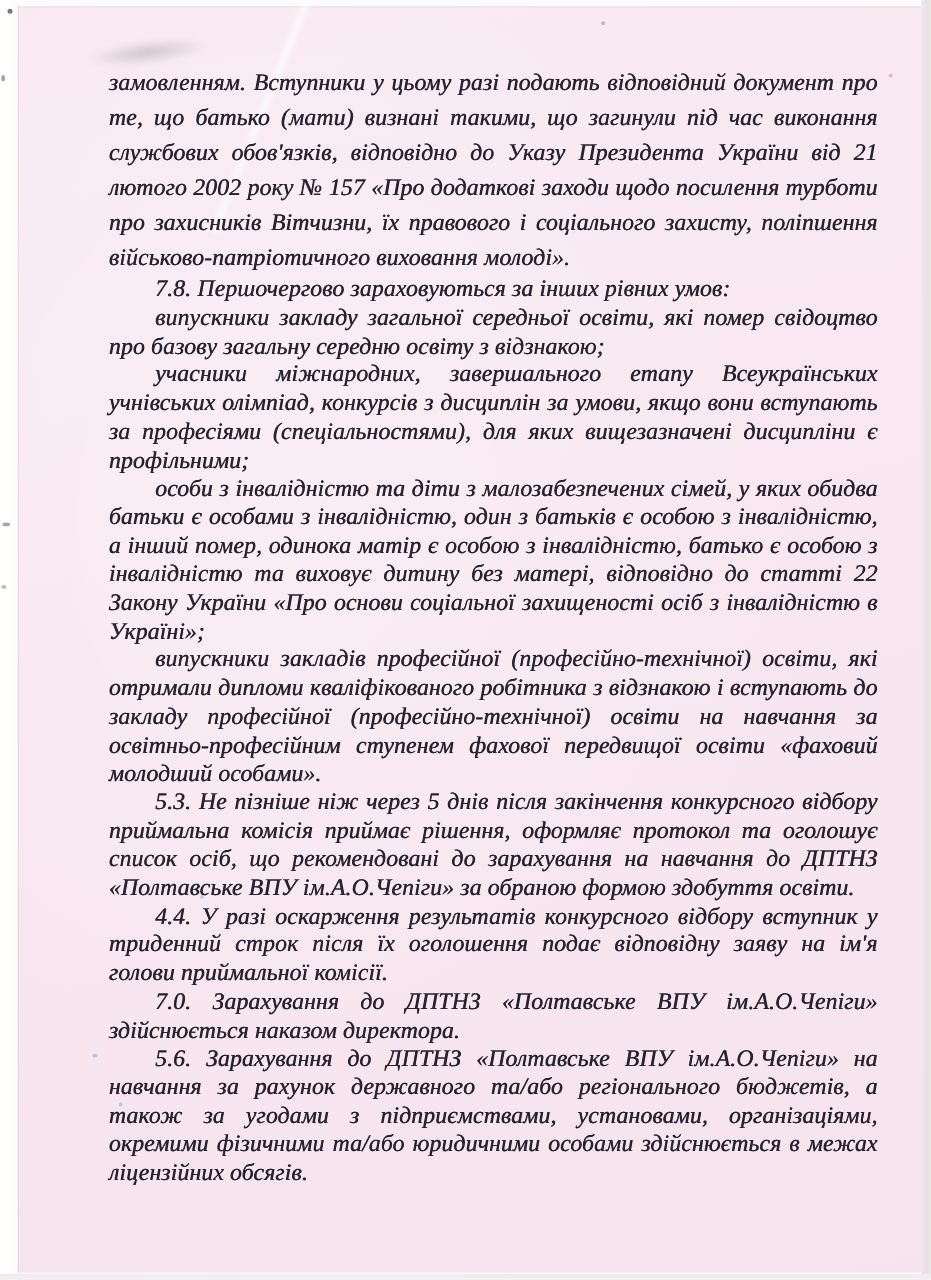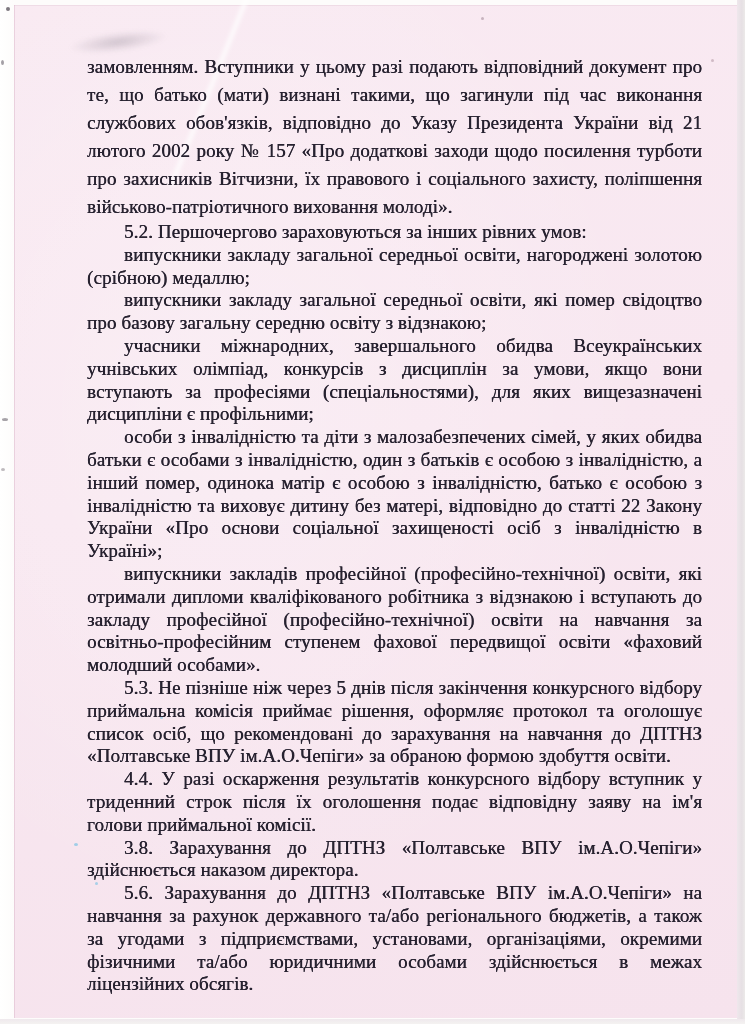--- a/index.html
+++ b/index.html
@@ -9,20 +9,21 @@
     height: 1024px;
     overflow: hidden;
     background: #fbfaf9;
     font-family: "Liberation Serif", "DejaVu Serif", serif;
   }
   .scan-frame {
     position: relative;
     width: 745px;
     height: 1024px;
     background: linear-gradient(90deg, #ffffff 0px, #fdfcfb 14px);
+    font-style: italic;
   }
   
   .sheet {
     position: absolute;
     left: 14px;
     top: 5px;
     width: 723px;
     height: 1013px;
     background:
       radial-gradient(ellipse at 30% 40%, rgba(255,255,255,0.25), rgba(255,255,255,0) 60%),
@@ -111,27 +112,26 @@
   <div class="speck s3"></div>
   <div class="speck s4"></div>
   <div class="speck s5"></div>
   <div class="speck s6"></div>
   <div class="speck c1"></div>
   <div class="speck c2"></div>
   <div class="speck c3"></div>
 
   <div class="text-col" id="text-col">
       <p class="lead">замовленням. Вступники у цьому разі подають відповідний документ про те, що батько (мати) визнані такими, що загинули під час виконання службових обов'язків, відповідно до Указу Президента України від 21 лютого 2002 року № 157 «Про додаткові заходи щодо посилення турботи про захисників Вітчизни, їх правового і соціального захисту, поліпшення військово-патріотичного виховання молоді».</p>
-      <p class=" indent">5.2. Першочергово зараховуються за інших рівних умов:</p>
-      <p class=" indent">випускники закладу загальної середньої освіти, нагороджені золотою (срібною) медаллю;</p>
+      <p class=" indent">7.8. Першочергово зараховуються за інших рівних умов:</p>
       <p class=" indent">випускники закладу загальної середньої освіти, які помер свідоцтво про базову загальну середню освіту з відзнакою;</p>
-      <p class=" indent">учасники міжнародних, завершального обидва Всеукраїнських учнівських олімпіад, конкурсів з дисциплін за умови, якщо вони вступають за професіями (спеціальностями), для яких вищезазначені дисципліни є профільними;</p>
+      <p class=" indent">учасники міжнародних, завершального етапу Всеукраїнських учнівських олімпіад, конкурсів з дисциплін за умови, якщо вони вступають за професіями (спеціальностями), для яких вищезазначені дисципліни є профільними;</p>
       <p class=" indent">особи з інвалідністю та діти з малозабезпечених сімей, у яких обидва батьки є особами з інвалідністю, один з батьків є особою з інвалідністю, а інший помер, одинока матір є особою з інвалідністю, батько є особою з інвалідністю та виховує дитину без матері, відповідно до статті 22 Закону України «Про основи соціальної захищеності осіб з інвалідністю в Україні»;</p>
       <p class=" indent">випускники закладів професійної (професійно-технічної) освіти, які отримали дипломи кваліфікованого робітника з відзнакою і вступають до закладу професійної (професійно-технічної) освіти на навчання за освітньо-професійним ступенем фахової передвищої освіти «фаховий молодший особами».</p>
       <p class=" indent">5.3. Не пізніше ніж через 5 днів після закінчення конкурсного відбору приймальна комісія приймає рішення, оформляє протокол та оголошує список осіб, що рекомендовані до зарахування на навчання до ДПТНЗ «Полтавське ВПУ ім.А.О.Чепіги» за обраною формою здобуття освіти.</p>
       <p class=" indent">4.4. У разі оскарження результатів конкурсного відбору вступник у триденний строк після їх оголошення подає відповідну заяву на ім'я голови приймальної комісії.</p>
-      <p class=" indent">3.8. Зарахування до ДПТНЗ «Полтавське ВПУ ім.А.О.Чепіги» здійснюється наказом директора.</p>
+      <p class=" indent">7.0. Зарахування до ДПТНЗ «Полтавське ВПУ ім.А.О.Чепіги» здійснюється наказом директора.</p>
       <p class=" indent">5.6. Зарахування до ДПТНЗ «Полтавське ВПУ ім.А.О.Чепіги» на навчання за рахунок державного та/або регіонального бюджетів, а також за угодами з підприємствами, установами, організаціями, окремими фізичними та/або юридичними особами здійснюється в межах ліцензійних обсягів.</p>
     </div>
 
   <div class="right-strip"></div>
   <div class="bottom-strip"></div>
 </div>
 
 </body></html>

